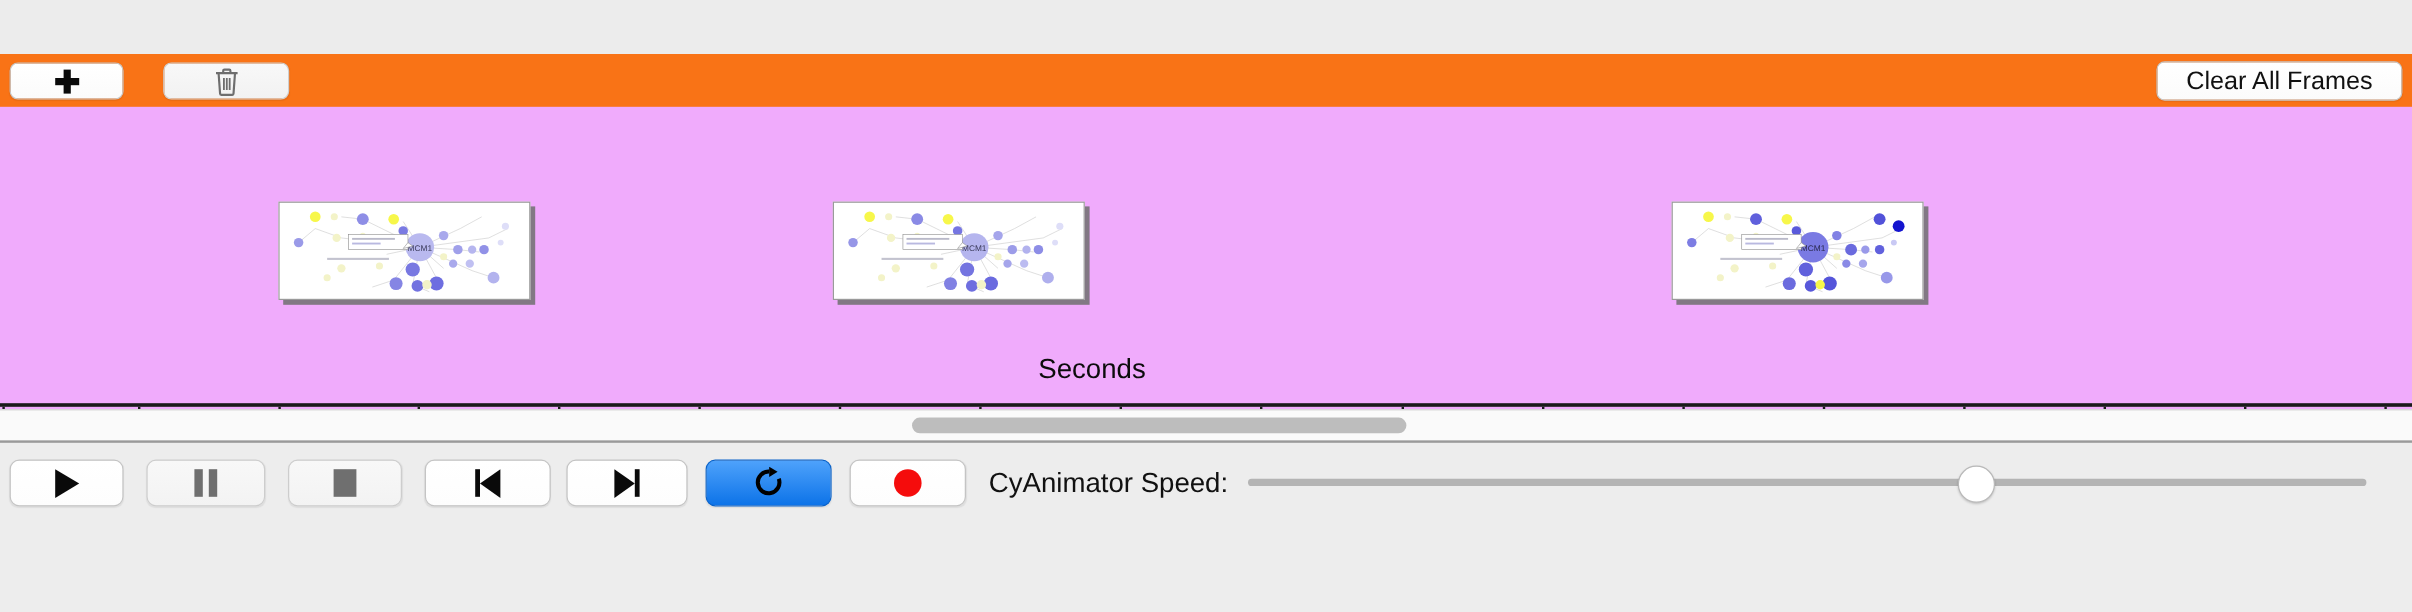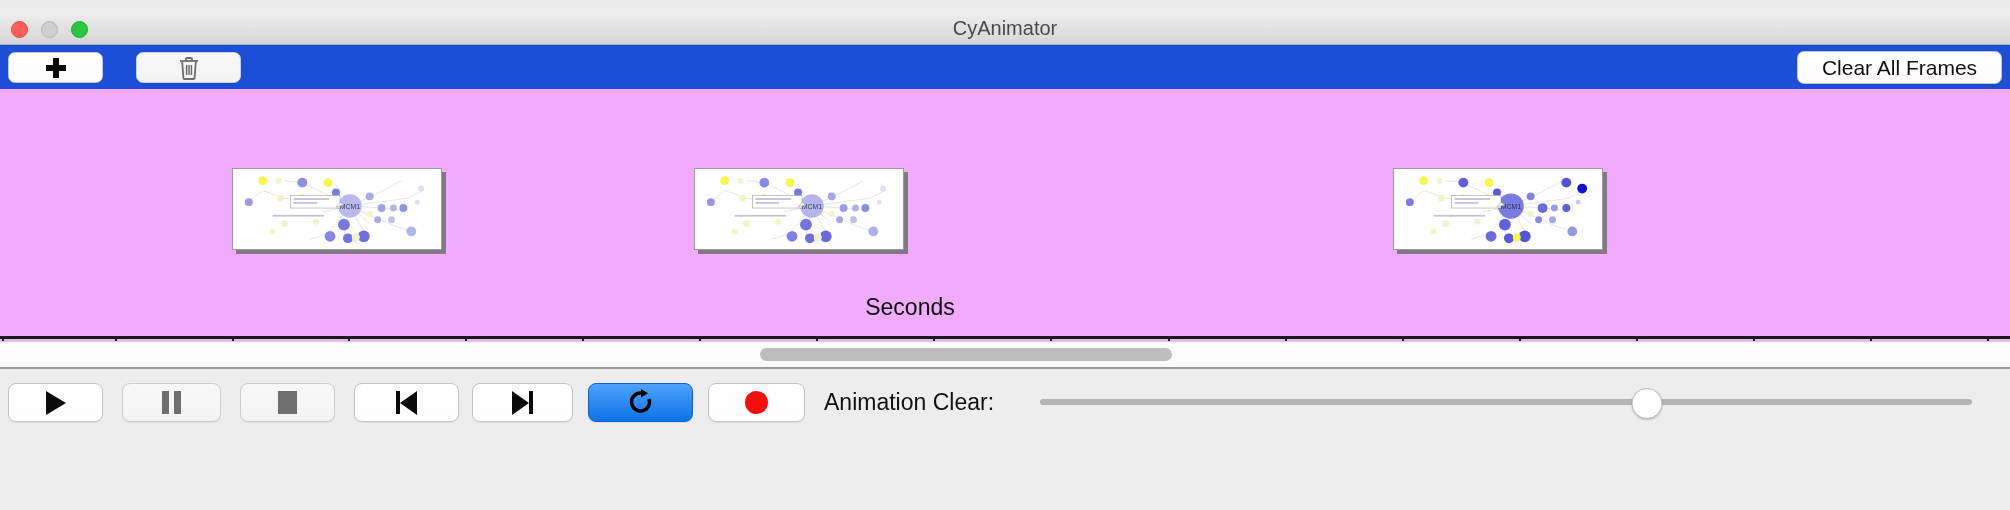--- a/index.html
+++ b/index.html
@@ -94,21 +94,21 @@
     font-size: 20px;
     color: #4a4a4a;
     font-family: "Liberation Sans", sans-serif;
   }
 
   
   .toolbar {
     position: absolute;
     left: 0; top: 45px;
     width: 2010px; height: 60px;
-    background: #1d4ed8;
+    background: #f97316;
     border-bottom: 1px solid #c4c4c4;
     box-sizing: border-box;
   }
   .tb-btn {
     position: absolute;
     box-sizing: border-box;
     border-radius: 7px;
     border: 1px solid #c6c6c6;
     background: linear-gradient(#ffffff, #fbfbfb);
     box-shadow: 0 1px 1px rgba(0,0,0,0.07);
@@ -315,26 +315,20 @@
     transform: translateX(-50%);
     cursor: default;
   }
 </style>
 </head>
 <body>
 
 <div id="app">
 
 
-  <div class="titlebar">
-    <div class="traffic close"></div>
-    <div class="traffic min"></div>
-    <div class="traffic max"></div>
-    <div class="window-title">CyAnimator</div>
-  </div>
 
   <div class="toolbar">
     <div class="tb-btn" id="add-frame-button">
       <span class="plus-icon"></span>
     </div>
     <div class="tb-btn flat" id="delete-frame-button">
       <svg class="trash-icon" viewBox="0 0 22 24">
         <path d="M2 5 H20" stroke="#6e6e6e" stroke-width="1.8" fill="none"></path>
         <path d="M8 5 V3 a1 1 0 0 1 1-1 h4 a1 1 0 0 1 1 1 V5" stroke="#6e6e6e" stroke-width="1.8" fill="none"></path>
         <path d="M4.2 5.5 L5.4 22 a1 1 0 0 0 1 1 h9.2 a1 1 0 0 0 1-1 L17.8 5.5" stroke="#6e6e6e" stroke-width="1.8" fill="none"></path>
@@ -556,21 +550,21 @@
       <svg class="glyph-loop" viewBox="0 0 26 28">
         <path d="M21 10 A9 9 0 1 1 13 4" stroke="#000" stroke-width="3.4" fill="none" stroke-linecap="butt"></path>
         <path d="M13 0 L13 8.5 L20 4.2 Z" fill="#000"></path>
       </svg>
     </div>
 
     <div class="ctl-btn" id="record-button">
       <span class="glyph-record"></span>
     </div>
 
-    <div class="speed-label">Animation Clear:</div>
+    <div class="speed-label">CyAnimator Speed:</div>
 
     <div class="speed-slider">
       <div class="track"></div>
       <div class="thumb" style="left:607px;"></div>
     </div>
   </div>
 
 </div>
 
 </body></html>

